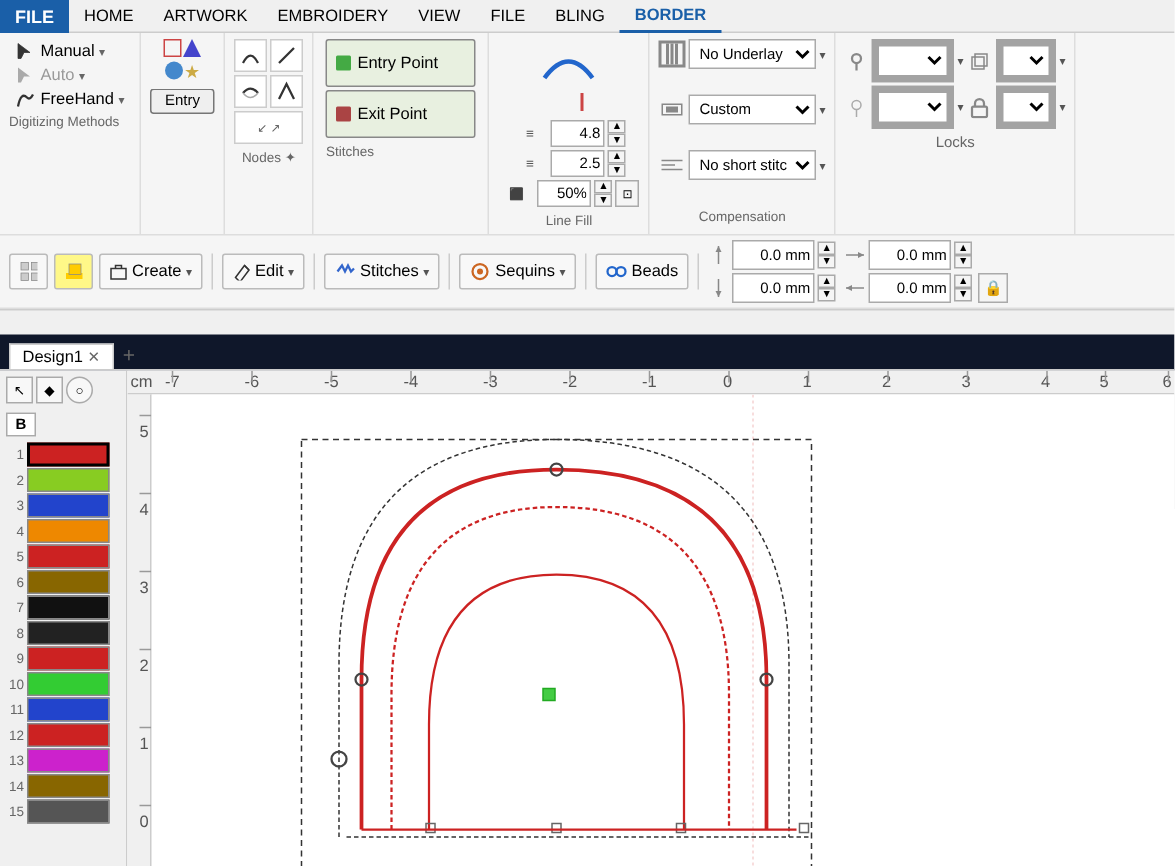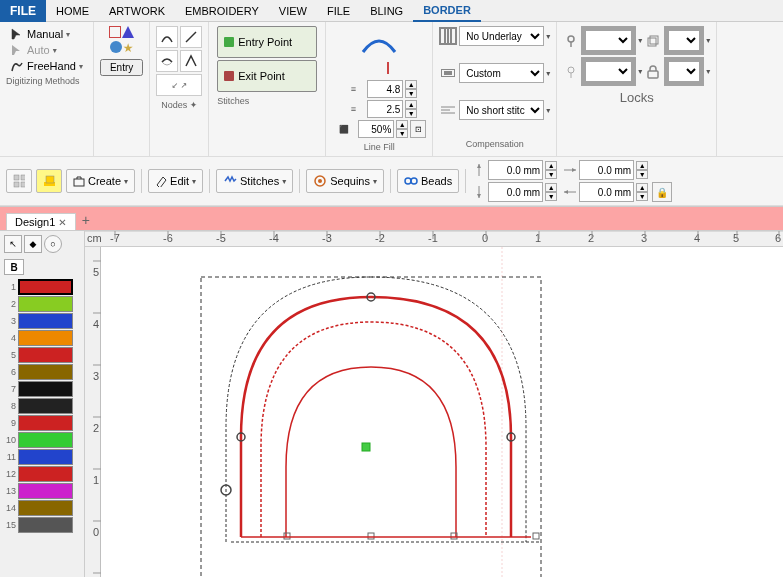--- a/index.html
+++ b/index.html
@@ -50,21 +50,21 @@
     .lock-icon { width: 16px; height: 16px; display: flex; align-items: center; justify-content: center; color: #555; }
 
     
     .toolbar-row2 { display: flex; align-items: center; padding: 3px 6px; gap: 4px; min-height: 32px; border-bottom: 1px solid #ddd; }
     .tb2-btn { display: flex; align-items: center; gap: 3px; padding: 2px 6px; border: 1px solid #bbb; background: #f8f8f8; cursor: pointer; border-radius: 2px; height: 24px; }
     .tb2-sep { width: 1px; height: 24px; background: #ccc; margin: 0 2px; }
     .coord-row { display: flex; align-items: center; gap: 2px; }
     .coord-input { width: 55px; height: 20px; border: 1px solid #aaa; text-align: right; font-size: 10px; padding-right: 2px; }
 
     
-    .tab-bar { display: flex; align-items: flex-end; background: #fca5a5; padding: 2px 6px 0; border-bottom: 1px solid #ccc; height: 24px; }
+    .tab-bar { display: flex; align-items: flex-end; background: #0f172a; padding: 2px 6px 0; border-bottom: 1px solid #ccc; height: 24px; margin-top: 16px; }
     .tab { display: flex; align-items: center; gap: 3px; padding: 2px 8px; background: white; border: 1px solid #ccc; border-bottom: none; cursor: pointer; font-size: 11px; }
     .tab-close { font-size: 10px; cursor: pointer; color: #666; }
     .tab-new { padding: 2px 6px; cursor: pointer; color: #666; font-size: 14px; }
 
     
     .main-area { display: flex; height: calc(577px - 22px - 82px - 32px - 24px); }
 
     
     .color-panel { width: 85px; background: #f0f0f0; border-right: 1px solid #ccc; display: flex; flex-direction: column; }
     .color-tools { display: flex; gap: 2px; padding: 4px; flex-wrap: wrap; }
@@ -310,21 +310,21 @@
         <span class="dd-arrow">▾</span>
         <div style="width:18px; height:18px; display:flex; align-items:center; justify-content:center;">
           <svg width="14" height="14">
               <rect x="2" y="6" width="10" height="7" rx="1" fill="none" stroke="#888" stroke-width="1.5"></rect>
               <path d="M4,6 V4 a3,3 0 0,1 6,0 V6" fill="none" stroke="#888" stroke-width="1.5"></path>
             </svg>
         </div>
         <select class="lock-select" style="width:35px;"><option>None</option></select>
         <span class="dd-arrow">▾</span>
       </div>
-      <span style="font-size:13px; color:#666; margin-top:2px;">Locks</span>
+      <span style="font-size:10px; color:#666; margin-top:2px;">Locks</span>
     </div>
   </div>
 
   <div class="toolbar-row2">
 
     <button class="tb2-btn" style="width:26px; justify-content:center;">
       <svg width="14" height="14">
           <rect x="1" y="1" width="5" height="5" fill="#ccc" stroke="#888" stroke-width="0.5"></rect>
           <rect x="8" y="1" width="5" height="5" fill="#ccc" stroke="#888" stroke-width="0.5"></rect>
           <rect x="1" y="8" width="5" height="5" fill="#ccc" stroke="#888" stroke-width="0.5"></rect>

